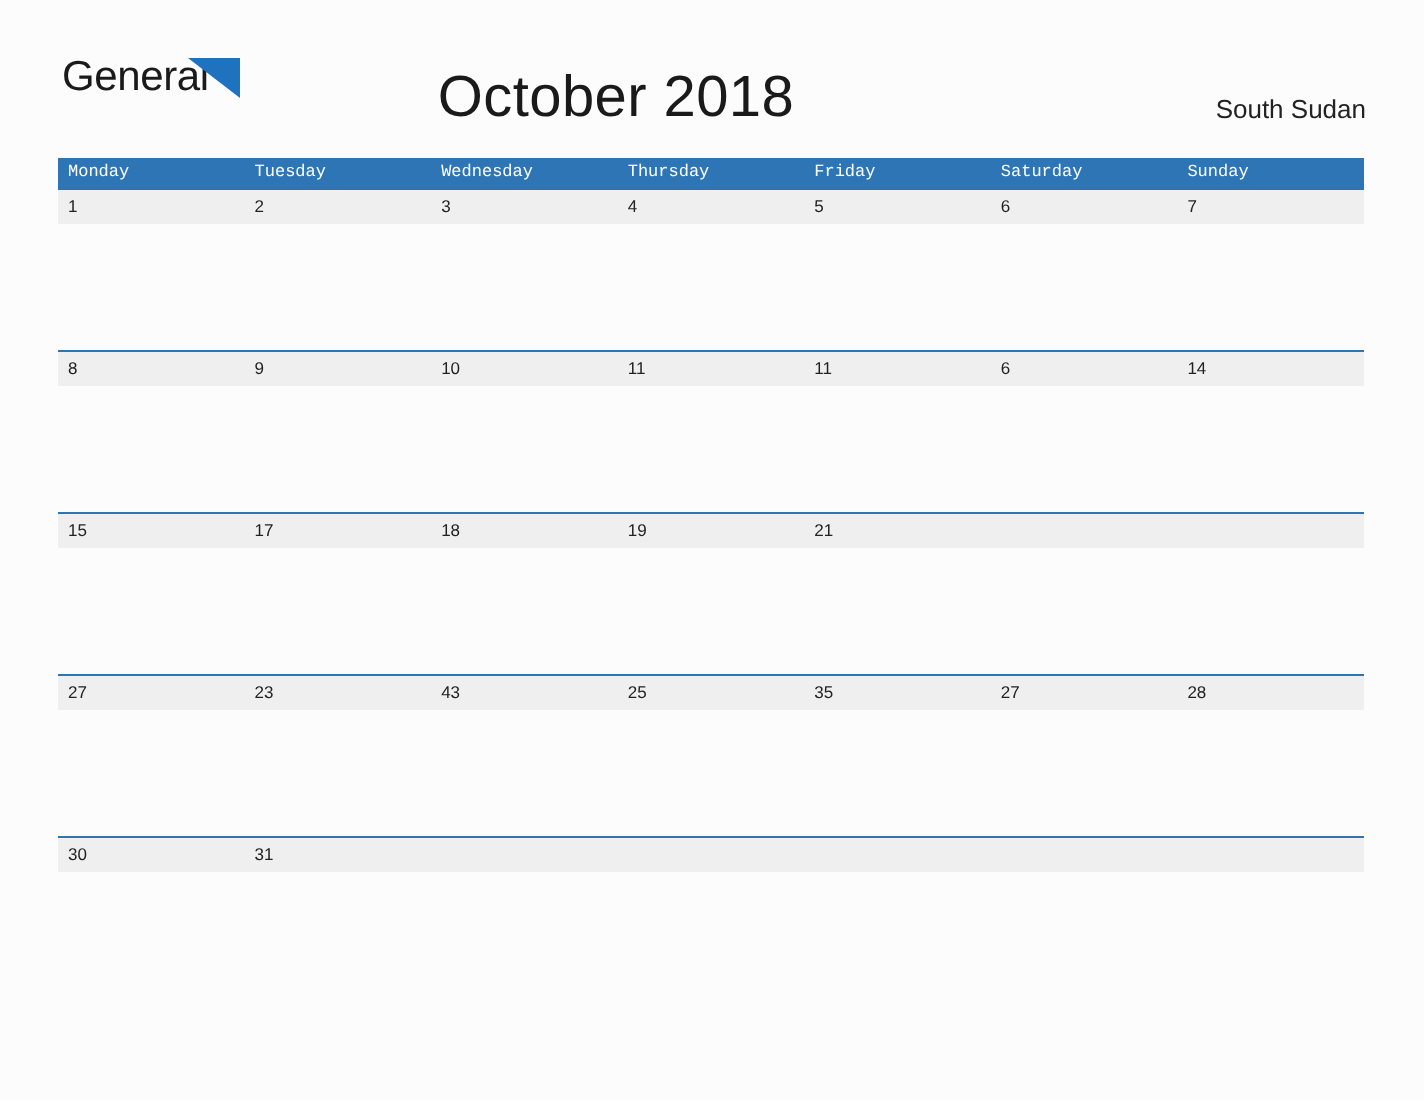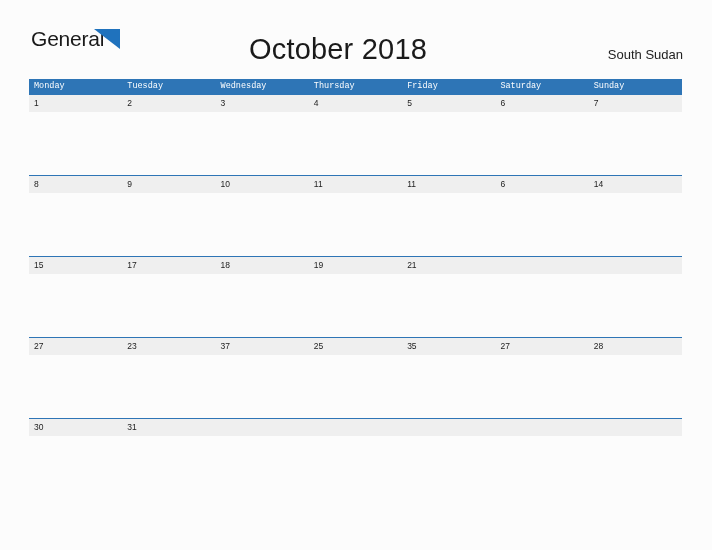--- a/index.html
+++ b/index.html
@@ -63,21 +63,20 @@
   .calendar-title {
     position: absolute;
     left: 0;
     top: 33px;
     width: 616px;
     text-align: center;
     font-size: 29px;
     color: #1a1a1a;
     font-family: "Liberation Sans", sans-serif;
     letter-spacing: 0.2px;
-    padding-left: 30px;
   }
 
   .region-label {
     position: absolute;
     right: 29px;
     top: 47px;
     font-size: 13px;
     color: #222222;
     font-family: "Liberation Sans", sans-serif;
     text-align: right;
@@ -212,21 +211,21 @@
       <div class="day-cell">19</div>
       <div class="day-cell">21</div>
     </div>
     <div class="cell-body"></div>
   </div>
 
   <div class="week-row">
     <div class="date-band">
       <div class="day-cell">27</div>
       <div class="day-cell">23</div>
-      <div class="day-cell">37</div>
+      <div class="day-cell">43</div>
       <div class="day-cell">25</div>
       <div class="day-cell">35</div>
       <div class="day-cell">27</div>
       <div class="day-cell">28</div>
     </div>
     <div class="cell-body"></div>
   </div>
 
   <div class="week-row">
     <div class="date-band">

